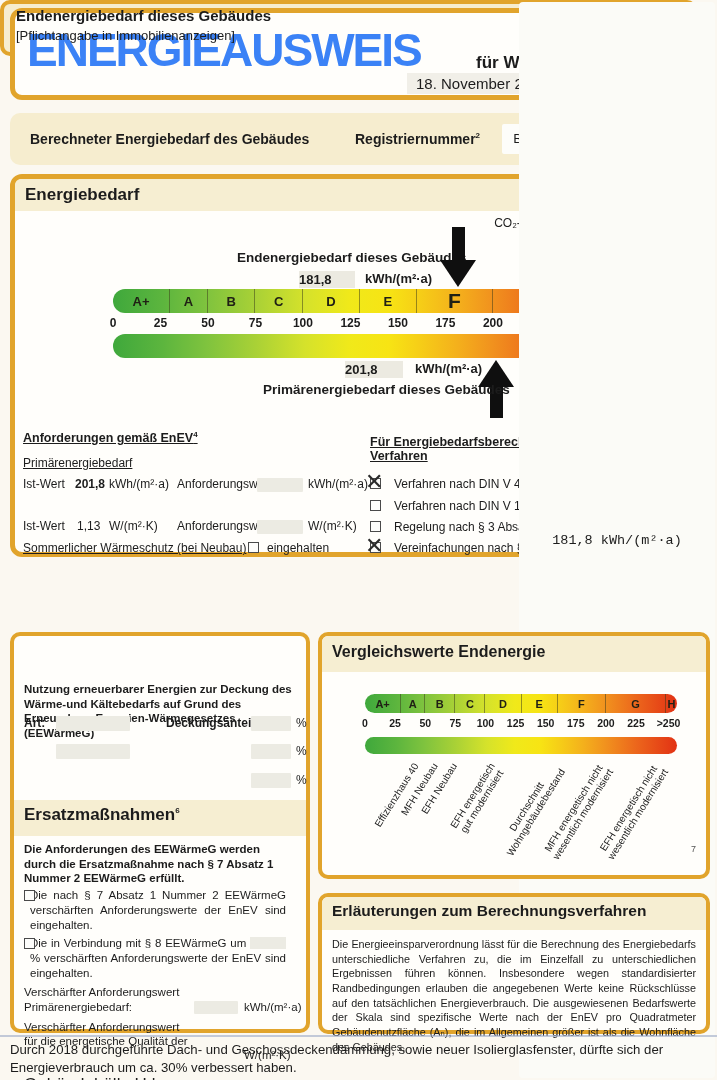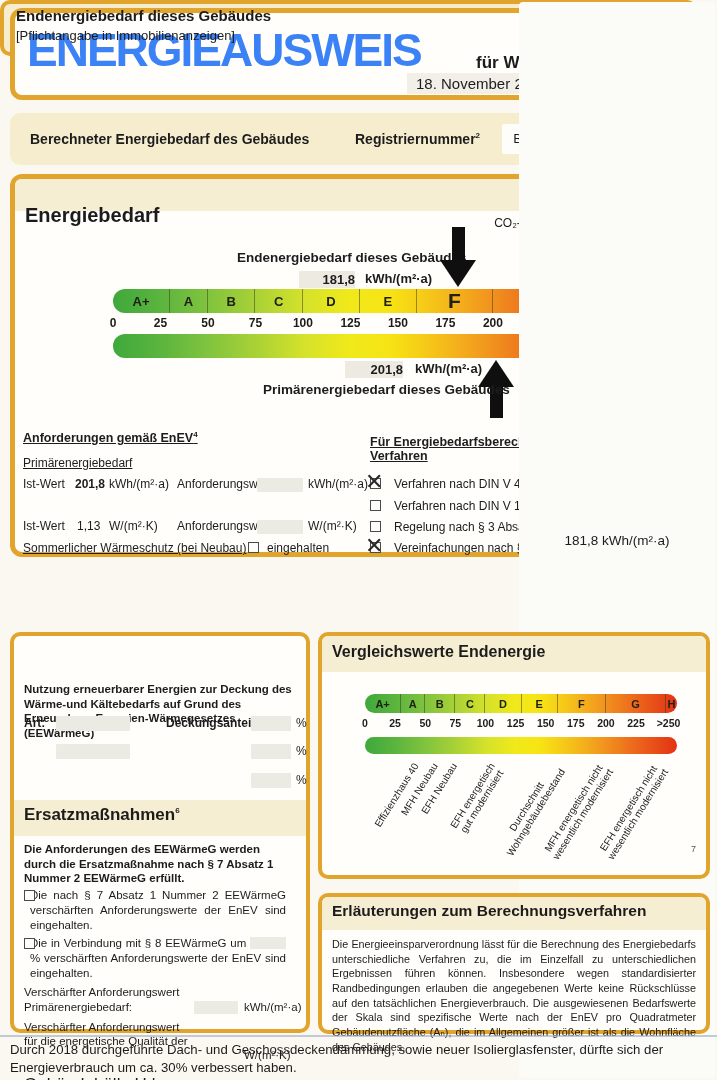--- a/index.html
+++ b/index.html
@@ -32,25 +32,25 @@
   
   #reg-band { left:10px; top:113px; width:642px; height:52px; background:#f6edcf; border-radius:10px; }
   #reg-band .lbl { position:absolute; left:20px; top:18px; font-size:14px; font-weight:bold; }
   #reg-band .rlbl { position:absolute; left:345px; top:18px; font-size:14px; font-weight:bold; }
   #reg-value { position:absolute; left:492px; top:11px; width:146px; height:30px; background:#fdfdfa; border-radius:2px; font-size:13.5px; text-align:center; line-height:30px; }
   #page-badge { position:absolute; left:659px; top:112px; width:52px; height:52px; border:6px solid #dfa22a; border-radius:50%; background:#f6eecd; text-align:center; font-size:25px; font-weight:bold; line-height:40px; }
 
   
   #main-box { left:10px; top:174px; width:697px; height:383px; }
   #main-box .strip { height:32px; }
-  #main-box .strip .t { top:6px; font-size:20px;margin-top:19px; }
+  #main-box .strip .t { top:6px; font-size:17px; }
   #co2-row { position:absolute; right:6px; top:36px; font-size:12px; }
   #co2-row .fld { display:inline-block; width:48px; height:14px; background:#eeede6; vertical-align:-2px; margin:0 6px; }
   .vallabel { position:absolute; font-size:13.5px; font-weight:bold; }
-  .valbox { position:absolute; height:17px; background:#eceae1; font-size:13px; font-weight:bold; text-align:right; line-height:17px; }
+  .valbox { position:absolute; height:17px; background:#eceae1; font-size:13px; font-weight:bold; text-align:left; line-height:17px; }
   .valunit { position:absolute; font-size:13px; font-weight:bold; }
 
   
   .scale { position:absolute; }
   .sbar { position:absolute; left:0; width:100%; border-radius:12px; overflow:hidden;
     background:linear-gradient(to right,#3fa83c 0%,#5cb53e 10%,#7fc33e 19%,#a9d136 29%,#d5e22b 39%,#f0e91a 48%,#f7e414 56%,#f6cf17 62%,#f4b01c 70%,#f1921e 77%,#ec661c 87%,#e23214 100%); }
   .seg { position:absolute; top:0; height:100%; display:flex; align-items:center; justify-content:center;
     font-weight:bold; color:#202015; border-right:1px solid rgba(55,55,25,.5); }
   .seg.last { border-right:none; }
   .ticks { position:absolute; left:0; width:100%; }
@@ -79,21 +79,21 @@
   .sub-h { position:absolute; font-size:12px; text-decoration:underline; }
   .rowtxt { position:absolute; font-size:12px; }
   .vitem { position:absolute; left:355px; font-size:12px; }
   .vitem .cb { left:0; top:1px; }
   .vitem .vlabel { position:absolute; left:24px; top:0; white-space:nowrap; }
 
   
   #end-band { left:10px; top:565px; width:697px; height:56px; background:#f6edcf; border:4px solid #e1a42c; border-radius:10px; }
   #end-band .t1 { position:absolute; left:16px; top:7px; font-size:15px; font-weight:bold; }
   #end-band .t2 { position:absolute; left:16px; top:28px; font-size:13px; }
-  #end-band .vpanel { position:absolute; right:2px; top:2px; bottom:2px; width:196px; background:#fbfbf7; border-radius:4px; font-size:13.5px; display:flex; align-items:center; justify-content:center; }
+  #end-band .vpanel { position:absolute; right:2px; top:2px; bottom:2px; width:196px; background:#fbfbf7; border-radius:4px; font-size:13.5px; display:flex; align-items:center; justify-content:center;font-family:Liberation Mono, monospace; }
 
   
   #eew-box { left:10px; top:632px; width:300px; height:401px; }
   #eew-box .strip { height:38px; }
   #eew-box .strip .t { top:7px; font-size:17px; }
   #strip-ersatz { position:absolute; left:0; right:0; top:164px; height:36px; background:#f6eed2; }
   #strip-ersatz .t { position:absolute; left:10px; top:5px; font-size:17px; font-weight:bold; }
   .para { position:absolute; font-size:11.5px; line-height:1.28; }
   .chk-item { position:absolute; left:10px; width:262px; font-size:11.5px; line-height:1.3; text-align:justify; }
   .chk-item .cb { left:0; top:2px; position:absolute; }

